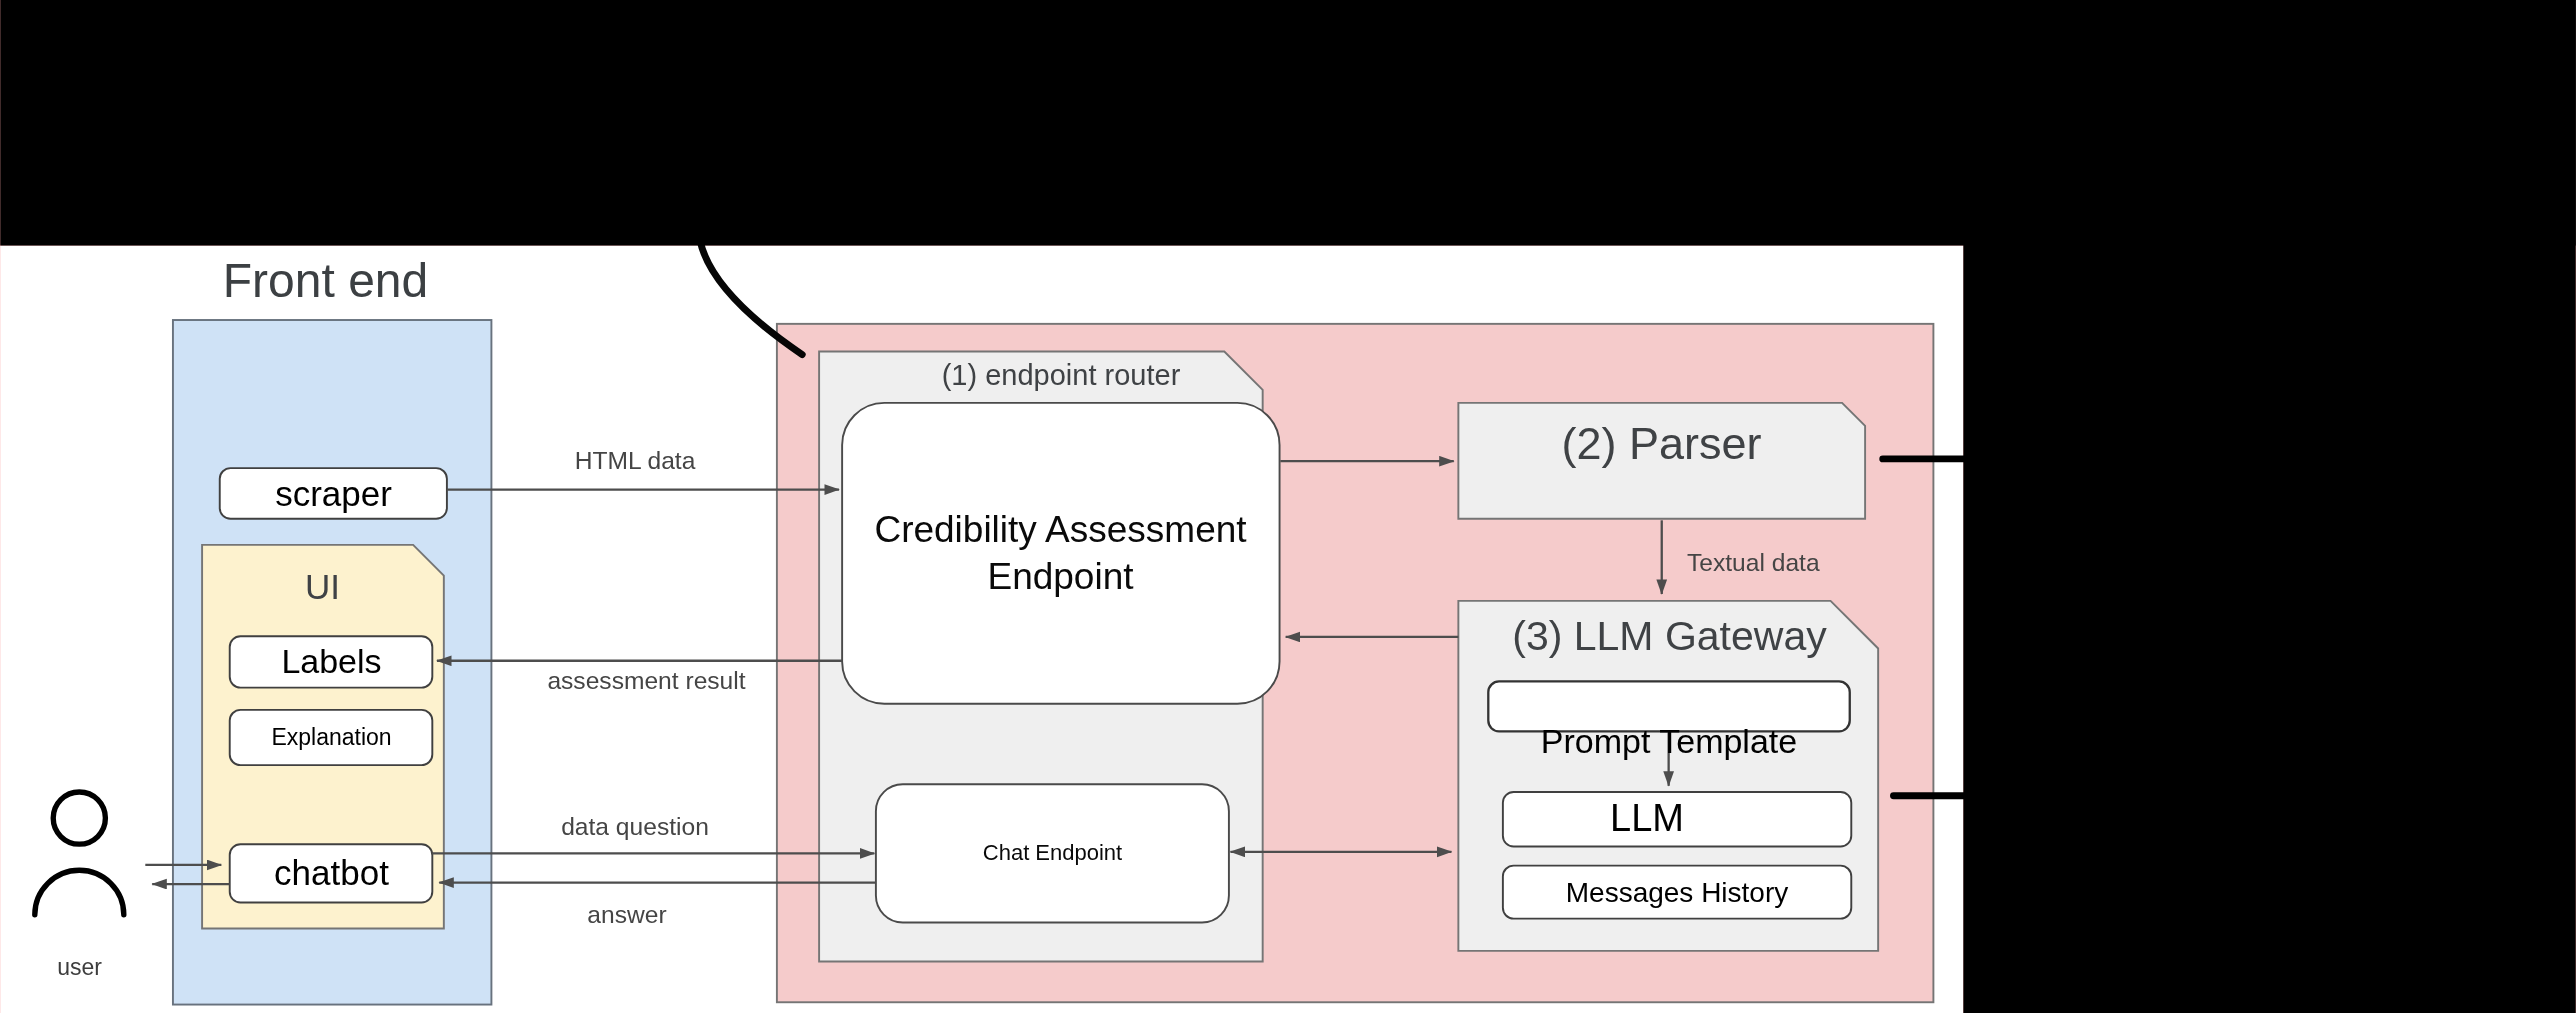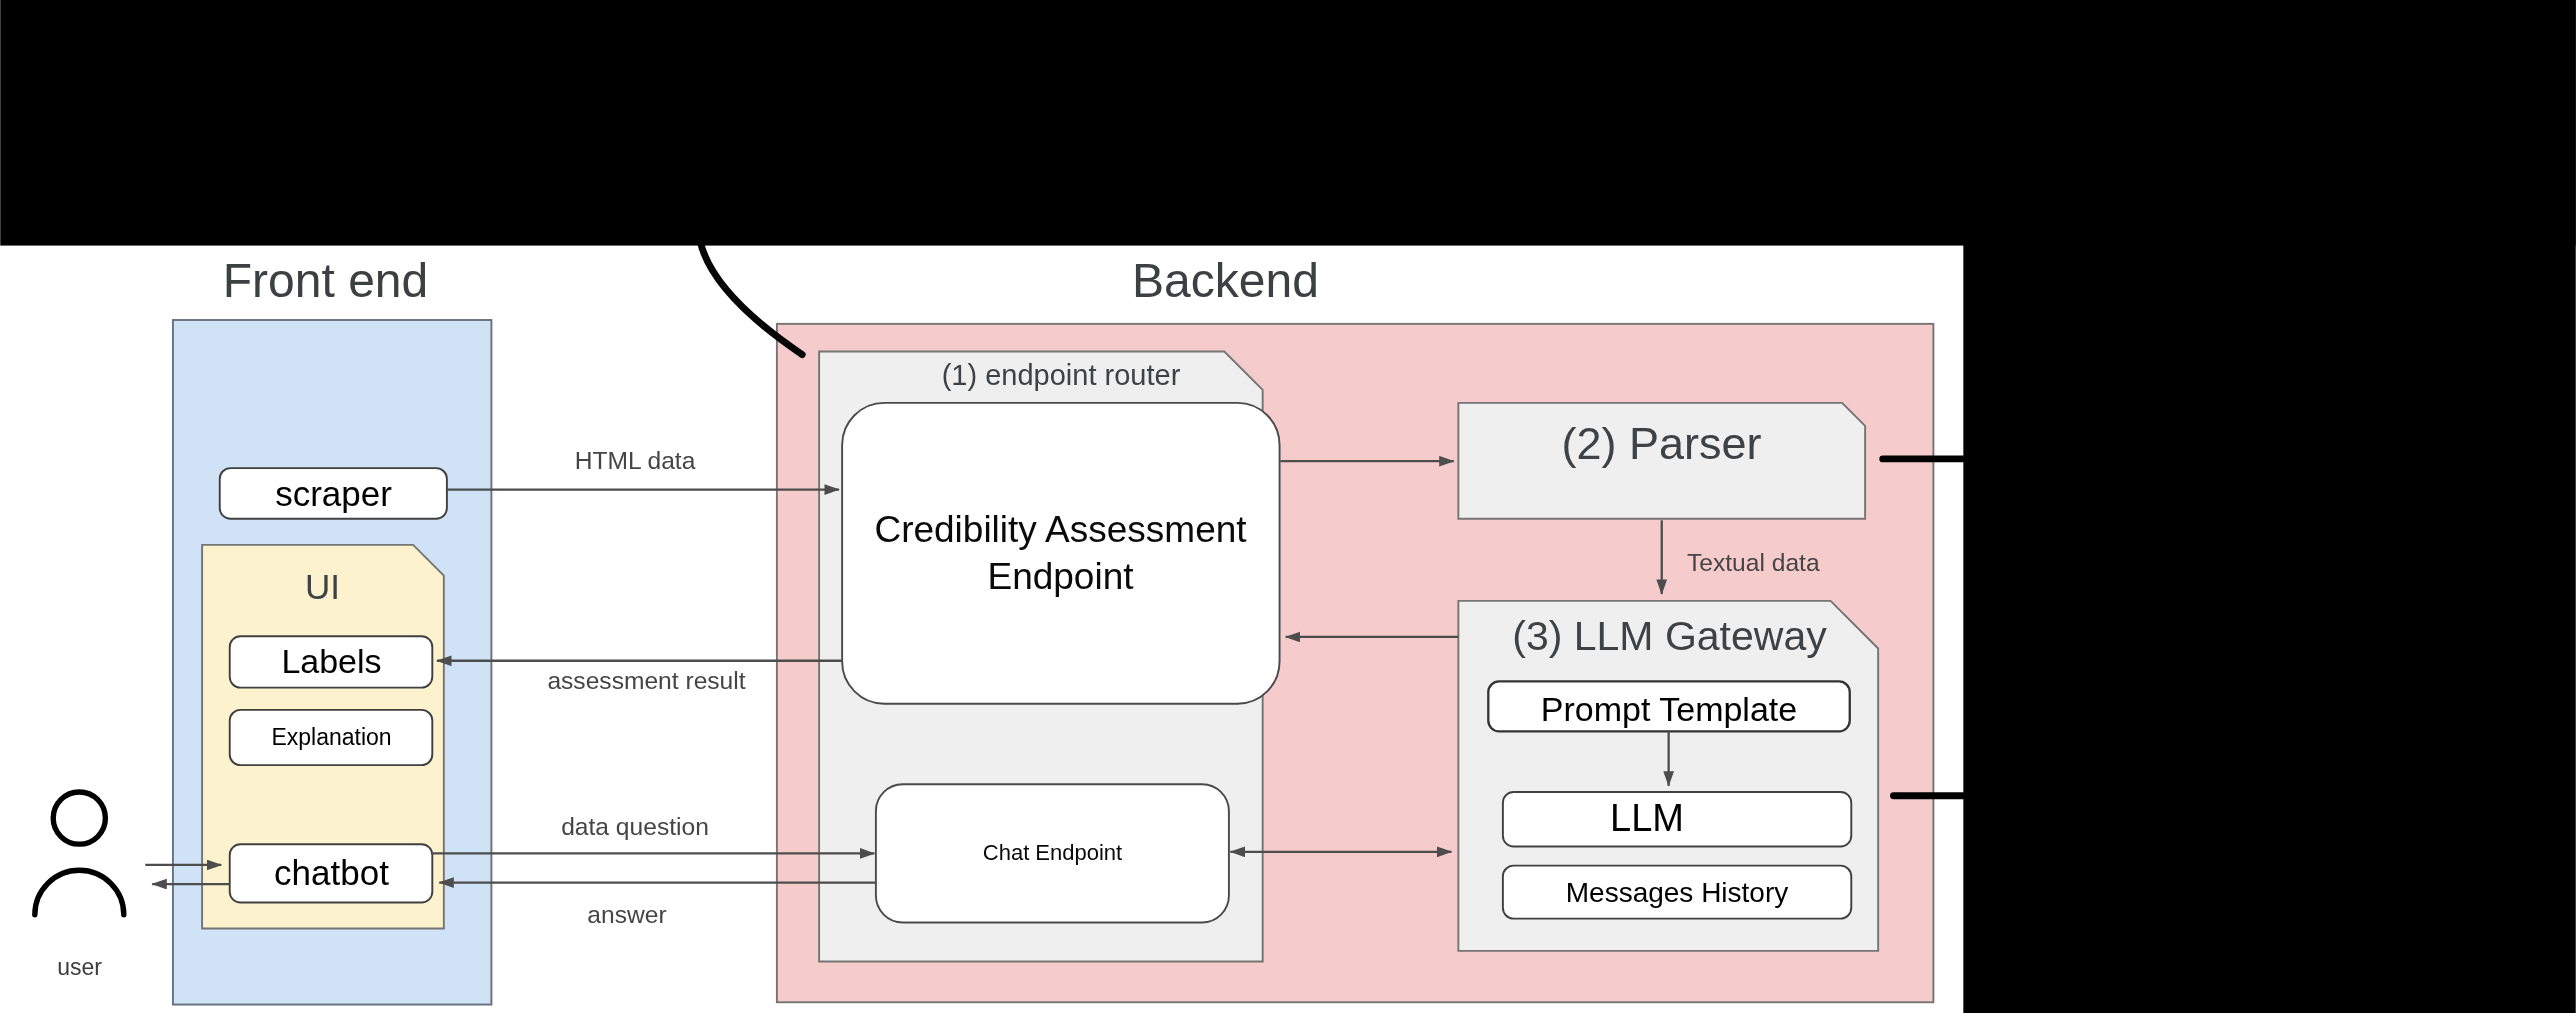--- a/index.html
+++ b/index.html
@@ -1,19 +1,19 @@
 <!DOCTYPE html>
 <html style="font-size:12.3px"><head>
 <meta charset="utf-8">
 <style>
   html,body{margin:0;padding:0;background:#000;}
   #canvas{
     position:relative;
     width:2576px;height:1013px;
-    background:#ffffff;
+    background:#fca5a5;
     font-family:"Liberation Sans","DejaVu Sans",sans-serif;
     overflow:hidden;
   }
   #shapes{position:absolute;left:0;top:0;width:2576px;height:1013px;}
   .lbl{
     position:absolute;
     display:flex;align-items:center;justify-content:center;
     text-align:center;line-height:1.25;
     white-space:pre-line;
     color:#000;
@@ -82,35 +82,34 @@
 
     <path d="M912,314 Q927,382 1045,462" stroke="#060606" stroke-width="9" fill="none" stroke-linecap="round"></path>
     <path d="M2453,598 H2610" stroke="#000000" stroke-width="9" fill="none" stroke-linecap="round"></path>
     <path d="M2467,1037 H2610" stroke="#000000" stroke-width="9" fill="none" stroke-linecap="round"></path>
 
     <rect x="0" y="0" width="3356" height="320" fill="#000000"></rect>
     <rect x="2558" y="0" width="798" height="1320" fill="#000000"></rect>
   </svg>
 
   <div class="lbl big-title" style="left:172px;top:256px;width:307px;height:49px;">Front end</div>
-  <div class="lbl big-title" style="left:1072px;top:256px;width:307px;height:49px;">Backend</div>
 
   <div class="lbl" style="left:220px;top:468px;width:227px;height:51px;font-size:35px;">scraper</div>
   <div class="lbl note-title" style="left:215px;top:566px;width:215px;height:41px;font-size:35px;">UI</div>
   <div class="lbl" style="left:230px;top:636px;width:203px;height:51px;font-size:34px;">Labels</div>
   <div class="lbl" style="left:230px;top:710px;width:203px;height:55px;font-size:23px;">Explanation</div>
   <div class="lbl" style="left:230px;top:844px;width:203px;height:58px;font-size:35px;">chatbot</div>
   <div class="lbl" style="left:31px;top:955px;width:97px;height:24.6px;font-size:23px;color:#3d3d3d;">user</div>
 
   <div class="lbl note-title" style="left:842px;top:355px;width:438px;height:40px;font-size:29px;">(1) endpoint router</div>
   <div class="lbl" style="left:865px;top:403px;width:391px;height:301px;font-size:37px;color:#0a0a0a;">Credibility Assessment Endpoint</div>
   <div class="lbl" style="left:876px;top:784px;width:353px;height:138px;font-size:22px;color:#0a0a0a;">Chat Endpoint</div>
   <div class="lbl note-title" style="left:1458px;top:387px;width:407px;height:114px;font-size:45px;">(2) Parser</div>
   <div class="lbl note-title" style="left:1466px;top:614px;width:407px;height:46px;font-size:41px;">(3) LLM Gateway</div>
-  <div class="lbl" style="left:1488px;top:682px;width:362px;height:54px;font-size:34px;">Prompt Template</div>
+  <div class="lbl" style="left:1488px;top:714px;width:362px;height:54px;font-size:34px;">Prompt Template</div>
   <div class="lbl" style="left:1503px;top:792px;width:288px;height:54px;font-size:38px;">LLM</div>
   <div class="lbl" style="left:1503px;top:866px;width:348px;height:53px;font-size:28px;">Messages History</div>
 
   <div class="lbl edge-lbl" style="left:520px;top:448px;width:230px;height:26px;">HTML data</div>
   <div class="lbl edge-lbl" style="left:516px;top:668px;width:261px;height:26px;">assessment result</div>
   <div class="lbl edge-lbl" style="left:520px;top:814px;width:230px;height:26px;">data question</div>
   <div class="lbl edge-lbl" style="left:512px;top:902px;width:230px;height:26px;">answer</div>
   <div class="lbl edge-lbl" style="left:1687px;top:550px;width:215px;height:26px;justify-content:flex-start;text-align:left;">Textual data</div>
 
 </div>

